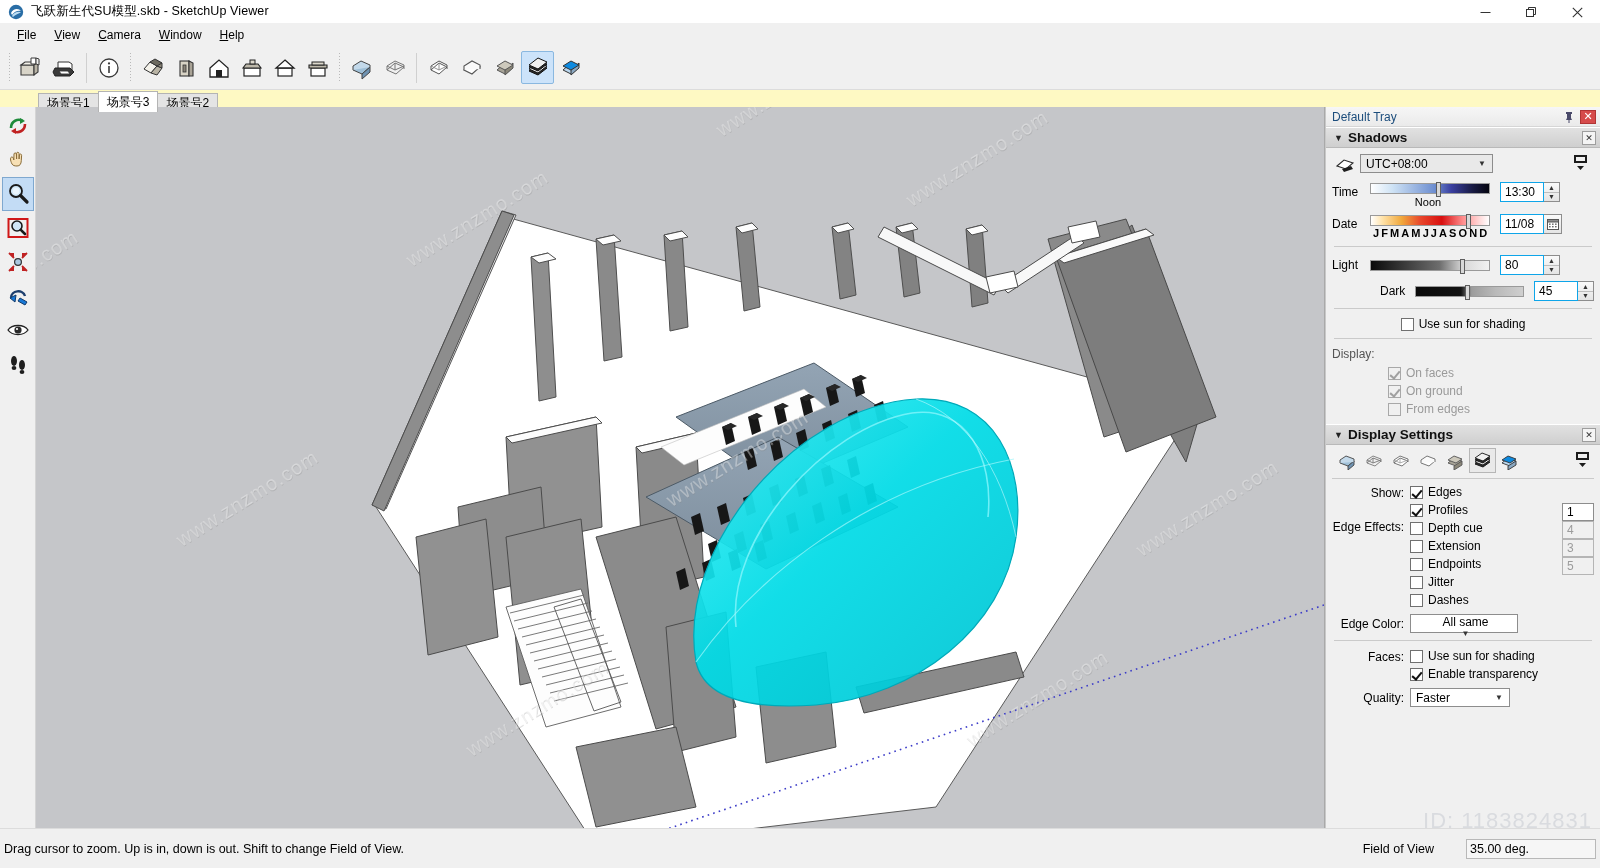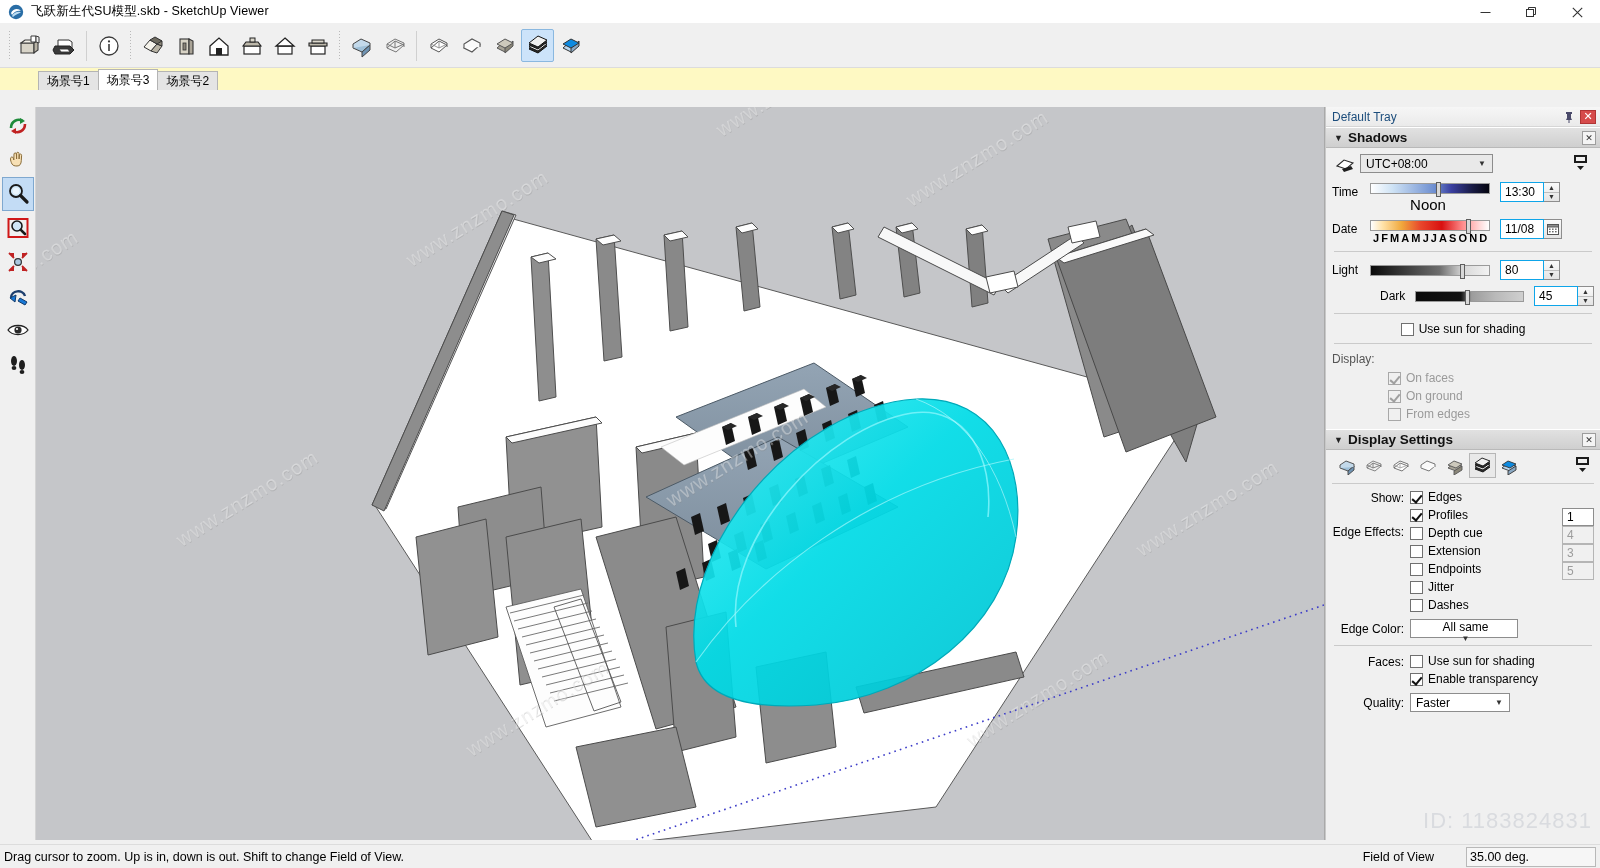--- a/index.html
+++ b/index.html
@@ -162,21 +162,21 @@
   }
   .slider .thumb {
     position: absolute; top: 0px; width: 5px; height: 15px;
     background: #d8d8d8; border: 1px solid #5e5e5e;
   }
   .time-grad { background: linear-gradient(to right,#ffffff,#cfe3f5 18%,#6d8ed0 54%,#3a3fa0 68%,#191b44 86%,#050510); }
   .date-grad { background: linear-gradient(to right,#ffffff,#ffe2a8 10%,#f0a83c 26%,#e8472c 42%,#d81010 60%,#ff8e8e 78%,#ffd9d9 92%,#ffffff); }
   .lt-grad { background: linear-gradient(to right,#0a0a0a,#6d6d6d 58%,#d8d8d8 78%,#f2f2f2); }
   .dk-grad { background: linear-gradient(to right,#0a0a0a,#121212 42%,#9c9c9c 52%,#b9b9b9 74%,#cfcfcf); }
 
-  .subcap { font-size: 15px; color: #000; text-align: center; }
+  .subcap { font-size: 11px; color: #000; text-align: center; }
   .months {
     font-size: 11px; font-weight: bold; color: #000;
     display: flex; justify-content: space-between; padding: 0 3px;
     letter-spacing: -0.2px;
   }
 
   .spin-wrap { display: flex; align-items: stretch; }
   .spin-field {
     width: 44px; height: 20px; border: 1px solid #0ea5e9; background: #fff;
     font-size: 12px; color: #000; padding-left: 4px; line-height: 18px;
@@ -238,21 +238,21 @@
     font-size: 44px; color: transparent; font-weight: bold;
     -webkit-text-stroke: 1.4px #d3d5d9; letter-spacing: 4px;
     font-family: "DejaVu Sans", sans-serif;
   }
   .tray-wm .idtx {
     font-size: 22px; color: #d9dbdf; letter-spacing: 1px; margin-top: 2px;
   }
 
   
   .status {
-    position: absolute; left: 0; right: 0; bottom: 0; height: 24px;
+    position: absolute; left: 0; right: 0; bottom: 0; height: 40px;
     background: #f0f0f0; border-top: 1px solid #dcdcdc;
     display: flex; align-items: center; padding: 0 4px;
   }
   .status-msg { font-size: 12.5px; color: #000; flex: 1; }
   .fov-label { font-size: 12.5px; color: #000; margin-right: 4px; }
   .fov-field {
     min-width: 130px; height: 20px; border: 1px solid #b8b8b8; background: #f6f6f6;
     font-size: 12.5px; line-height: 18px; padding-left: 3px; color: #000; margin-left: 28px;
   }
 </style>
@@ -283,20 +283,27 @@
         </svg>
       </div>
       <div class="win-btn close">
         <svg width="11" height="11" viewBox="0 0 11 11">
             <path d="M0.8 0.8 L10.2 10.2 M10.2 0.8 L0.8 10.2" stroke="#333" stroke-width="1.1"></path>
           </svg>
       </div>
     </div>
   </div>
 
+  <div class="menubar">
+    <div class="menu-item"><u>F</u>ile</div>
+    <div class="menu-item"><u>V</u>iew</div>
+    <div class="menu-item"><u>C</u>amera</div>
+    <div class="menu-item"><u>W</u>indow</div>
+    <div class="menu-item"><u>H</u>elp</div>
+  </div>
 
   <div class="toolbar">
     <div class="tb-grip"></div>
 
     <div class="tb-btn">
       <svg width="26" height="24" viewBox="0 0 26 24">
         <path d="M2 9 h13 v10 H2 z" fill="#d8d4c8" stroke="#3a3a3a" stroke-width="1.1"></path>
         <path d="M2 9 l4 -3 h13 l-4 3 z" fill="#f2f0e8" stroke="#3a3a3a" stroke-width="1.1"></path>
         <path d="M15 9 l4 -3 v10 l-4 3 z" fill="#b9b4a6" stroke="#3a3a3a" stroke-width="1.1"></path>
         <path d="M12 2 h5 v6 h-5 z" fill="#fff" stroke="#3a3a3a" stroke-width="1"></path>

